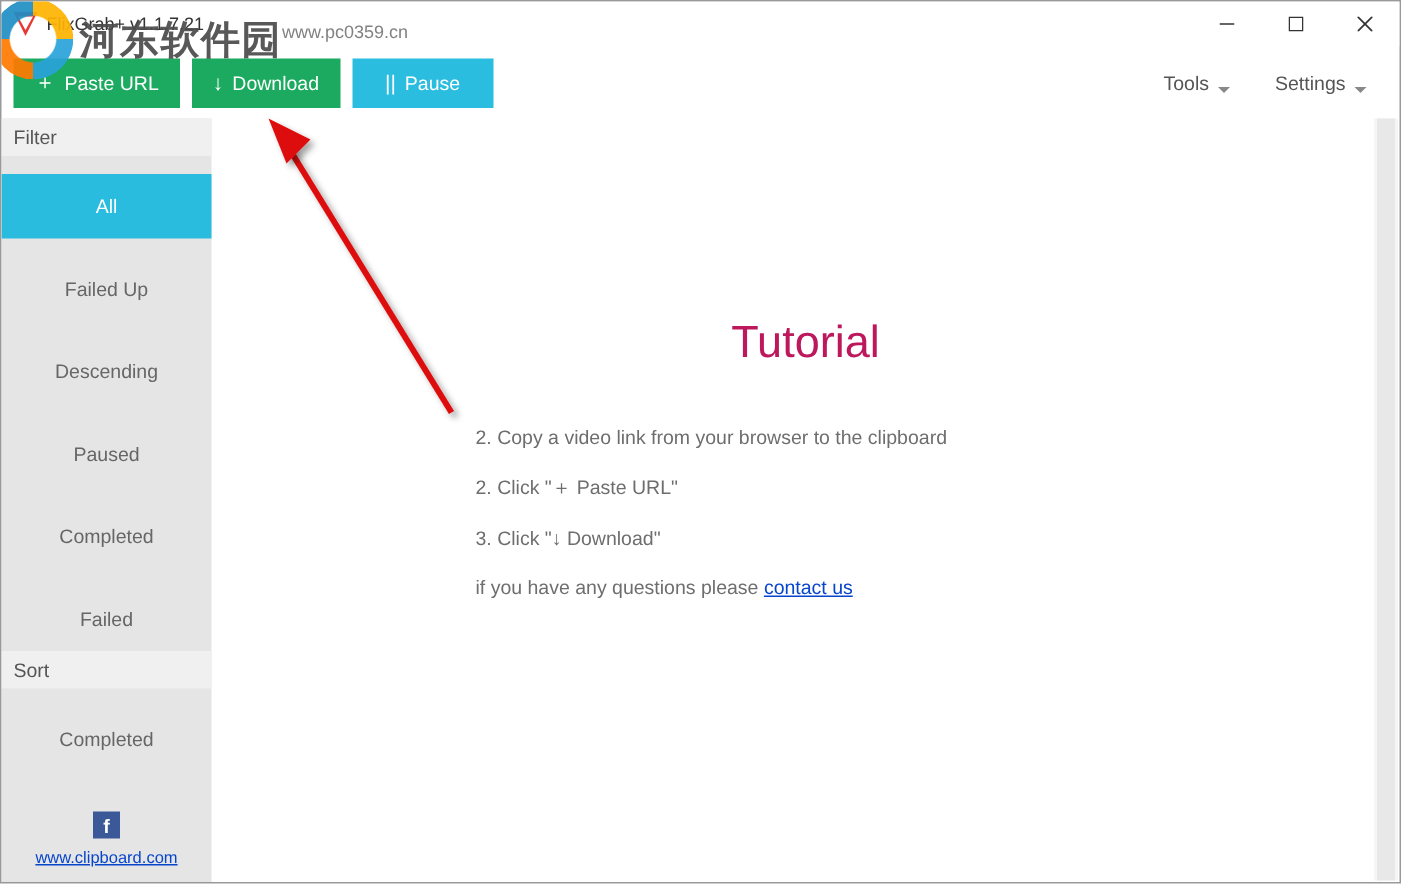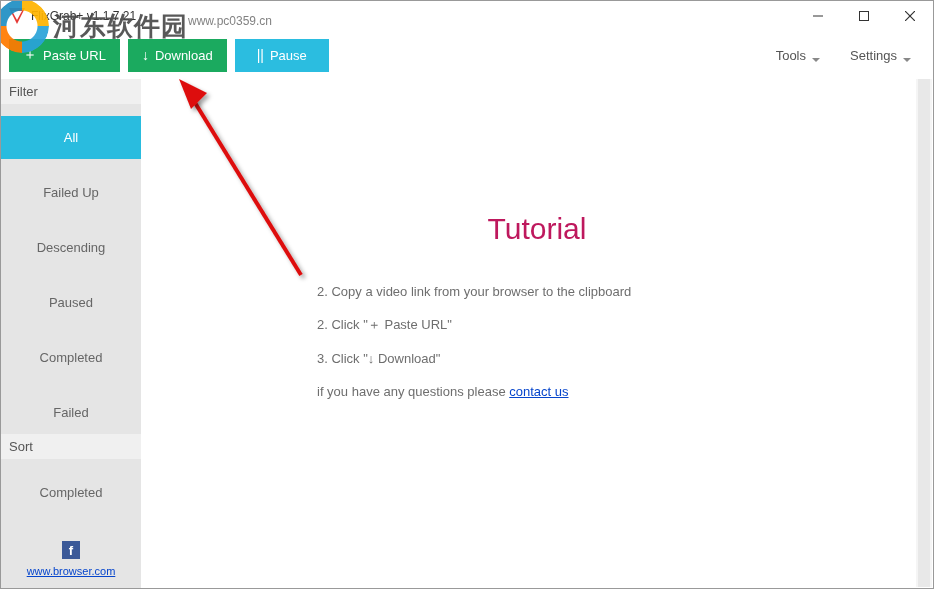--- a/index.html
+++ b/index.html
@@ -219,21 +219,21 @@
     <div class="sitem">Completed</div>
     <div class="sitem">Failed</div>
 
     <div class="sect-head">Sort</div>
     <div class="sitem">Completed</div>
 
     <div class="side-spacer"></div>
 
     <div class="side-footer">
       <div class="fb-icon">f</div>
-      <span class="site-link">www.browser.com</span>
+      <span class="site-link">www.clipboard.com</span>
     </div>
   </div>
 
   <div class="content-wrap">
     <div class="content">
       <h1 class="tut-title">Tutorial</h1>
       <div class="steps">
         <p>2. Copy a video link from your browser to the clipboard</p>
         <p>2. Click "＋ Paste URL"</p>
         <p>3. Click "↓ Download"</p>

